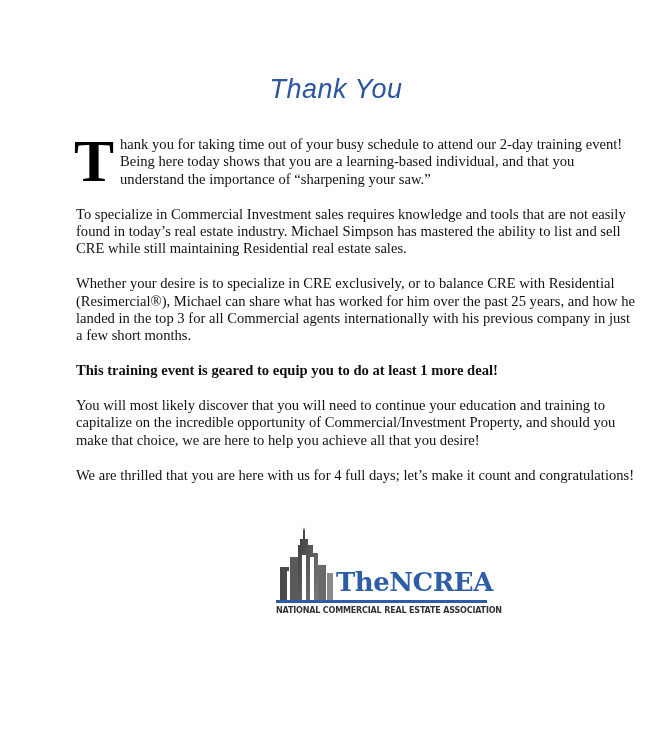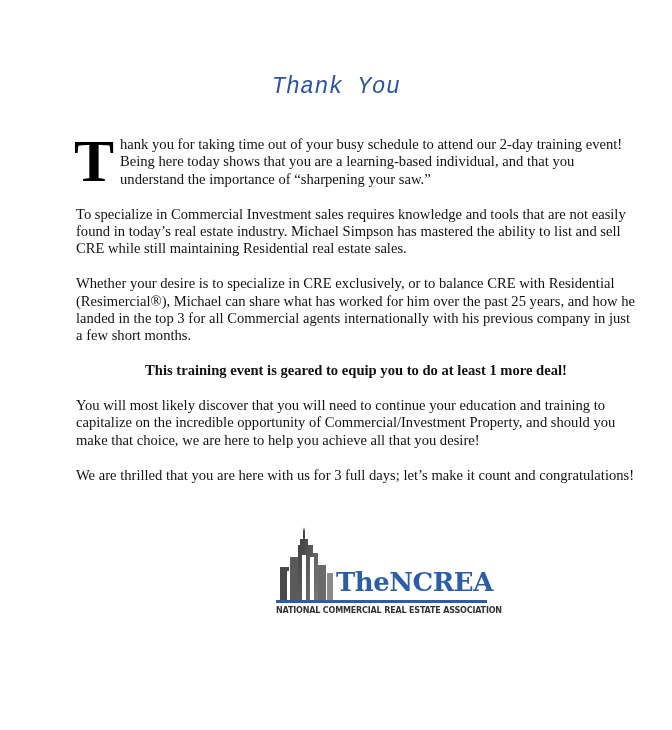--- a/index.html
+++ b/index.html
@@ -1,26 +1,26 @@
 <!DOCTYPE html>
 <html><head>
 <meta charset="utf-8">
 <style>
   html, body { margin:0; padding:0; background:#ffffff; }
   body { width:672px; height:730px; position:relative; overflow:hidden;
          font-family:"Liberation Serif", serif; color:#111111; }
   .title { position:absolute; left:0; width:672px; top:74px; text-align:center;
-           font-family:Liberation Mono, monospace; font-style:italic; font-size:23px;
+           font-family:Liberation Sans, sans-serif; font-style:italic; font-size:27px;
            color:#2b55a3; letter-spacing:0.5px; }
   .body { position:absolute; left:76px; width:560px; top:136px; font-size:14.6px; line-height:17.4px; }
   p { margin:0 0 17.4px 0; }
   .dropcap { float:left; font-family:"Liberation Serif", serif; font-weight:bold;
              font-size:60px; line-height:46px; margin:2px 6px 0 -2px; color:#000; }
   .first { text-indent:0; }
-  .center-bold { text-align:center; font-weight:bold; }
+  .center-bold { text-align:left; font-weight:bold; }
   .logo { position:absolute; left:232px; top:527px; width:215px; height:90px;margin-left:44px; }
   .logo-name { position:absolute; left:60px; top:40px; font-family:"DejaVu Serif", serif;
                font-weight:bold; font-size:26px; color:#2b5ea6; letter-spacing:-0.5px; }
   .logo-rule { position:absolute; left:0; top:73px; width:211px; height:3px; background:#2b5ea6; }
   .logo-sub { position:absolute; left:0; top:78px; width:211px; text-align:center;
               font-family:"DejaVu Sans", sans-serif; font-weight:bold; font-size:8.4px;
               color:#333; letter-spacing:-0.2px; transform:scaleX(0.96); transform-origin:left; white-space:nowrap; }
 </style>
 </head>
 <body>
@@ -28,21 +28,21 @@
 <div class="title">Thank You</div>
 
 <div class="body">
   <p class="first">
     <span class="dropcap">T</span><span>hank you for taking time out of your busy schedule to attend our 2-day training event! Being here today shows that you are a learning-based individual, and that you understand the importance of “sharpening your saw.”</span>
   </p>
   <p>To specialize in Commercial Investment sales requires knowledge and tools that are not easily found in today’s real estate industry. Michael Simpson has mastered the ability to list and sell CRE while still maintaining Residential real estate sales.</p>
   <p>Whether your desire is to specialize in CRE exclusively, or to balance CRE with Residential (Resimercial®), Michael can share what has worked for him over the past 25 years, and how he landed in the top 3 for all Commercial agents internationally with his previous company in just a few short months.</p>
   <p class="center-bold">This training event is geared to equip you to do at least 1 more deal!</p>
   <p>You will most likely discover that you will need to continue your education and training to capitalize on the incredible opportunity of Commercial/Investment Property, and should you make that choice, we are here to help you achieve all that you desire!</p>
-  <p>We are thrilled that you are here with us for 3 full days; let’s make it count and congratulations!</p>
+  <p>We are thrilled that you are here with us for 4 full days; let’s make it count and congratulations!</p>
 </div>
 
 <div class="logo">
   <svg width="60" height="74" viewBox="0 0 60 74" style="position:absolute;left:0;top:0;">
     <defs>
       <linearGradient id="bld" x1="0" x2="1" y1="0" y2="1">
         <stop offset="0" stop-color="#3a3a3a"></stop>
         <stop offset="1" stop-color="#7a7a7a"></stop>
       </linearGradient>
     </defs>

